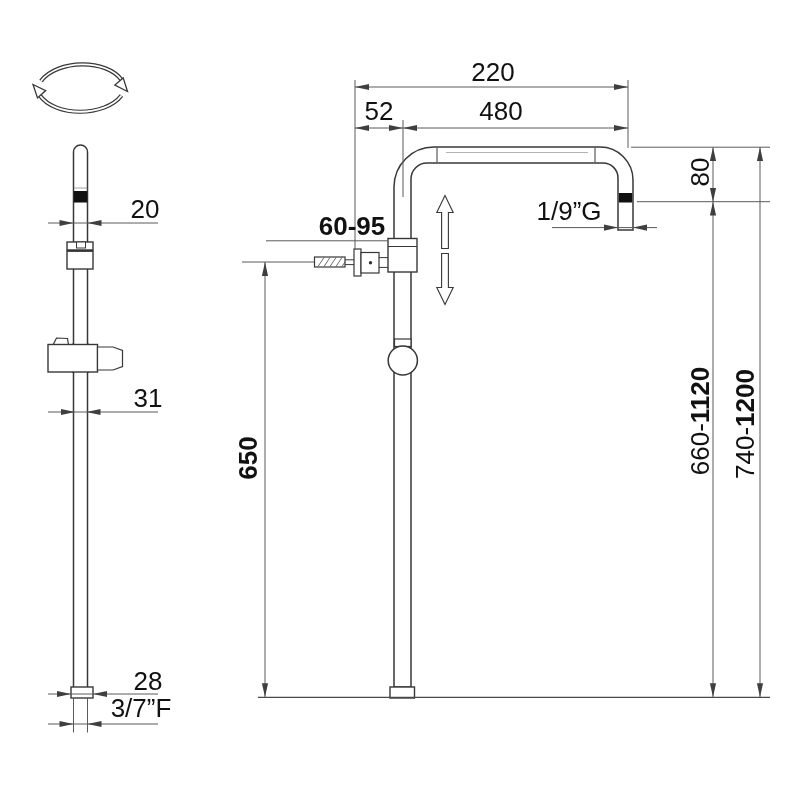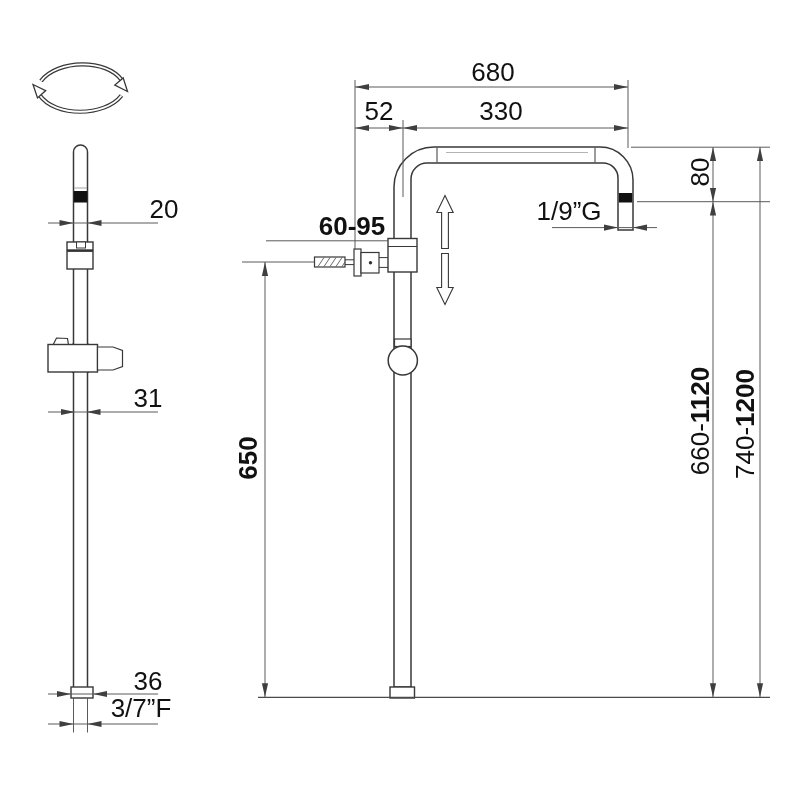--- a/index.html
+++ b/index.html
@@ -124,28 +124,28 @@
     <polygon points="265,697 261.9,683.2 268.1,683.2" fill="#3f3f3f" stroke="none"></polygon>
 
     <line x1="552" y1="227.6" x2="657" y2="227.6"></line>
     <polygon points="618,227.6 604,224.5 604,230.7" fill="#3f3f3f" stroke="none"></polygon>
     <polygon points="633,227.6 647,224.5 647,230.7" fill="#3f3f3f" stroke="none"></polygon>
 
     <line x1="258" y1="697.4" x2="770" y2="697.4" stroke="#4a4a4a" stroke-width="1.3"></line>
   </g>
 </svg>
 
-<div class="dim" style="left:164px;top:209px">20</div>
+<div class="dim" style="left:145px;top:209px">20</div>
 <div class="dim" style="left:148px;top:398px">31</div>
-<div class="dim" style="left:148px;top:681px">36</div>
+<div class="dim" style="left:148px;top:681px">28</div>
 <div class="dim" style="left:141px;top:708px">3/7”F</div>
 
-<div class="dim" style="left:493px;top:72px">680</div>
+<div class="dim" style="left:493px;top:72px">220</div>
 <div class="dim" style="left:379px;top:111px">52</div>
-<div class="dim" style="left:501px;top:111px">330</div>
+<div class="dim" style="left:501px;top:111px">480</div>
 <div class="dim bold" style="left:352px;top:226px">60-95</div>
 <div class="dim" style="left:569px;top:211px">1/9”G</div>
 <div class="dim rot" style="left:700px;top:172px">80</div>
 <div class="dim rot bold" style="left:248px;top:458px">650</div>
 
 <div class="dim rot" style="left:700px;top:421px"><span>660-</span><span class="b">1120</span></div>
 <div class="dim rot" style="left:745px;top:424px"><span>740-</span><span class="b">1200</span></div>
 
 </div>
 

